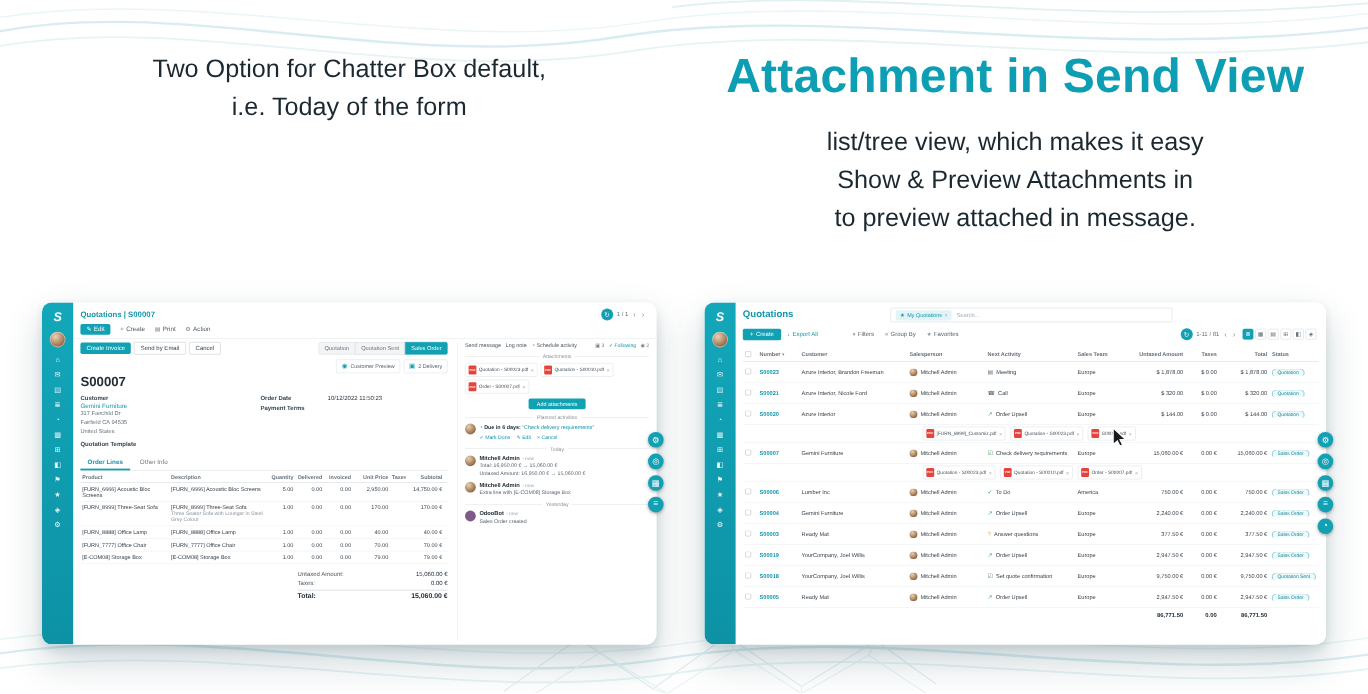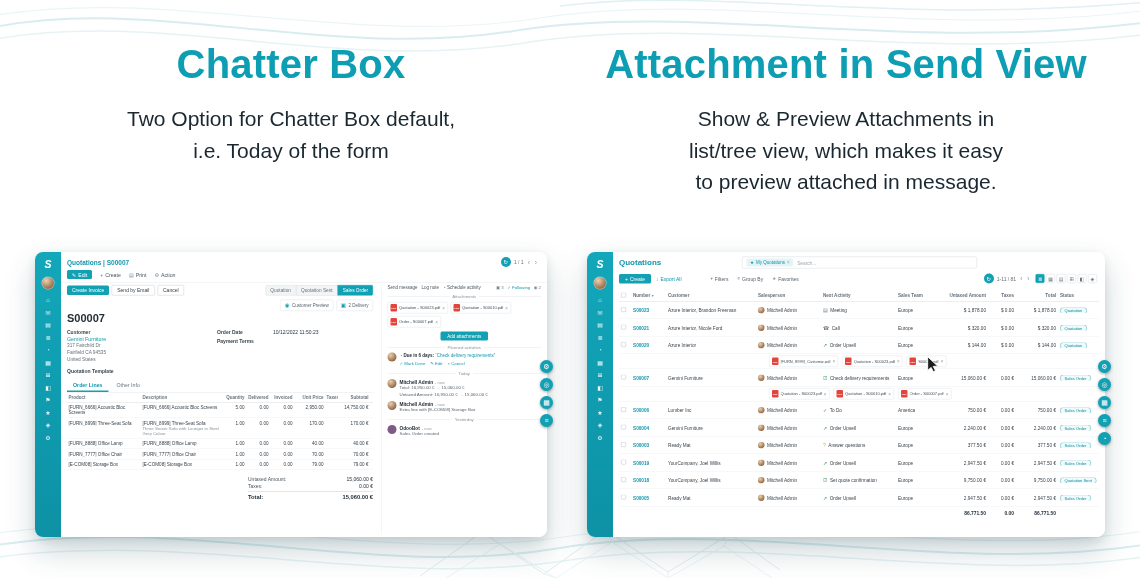--- a/index.html
+++ b/index.html
@@ -189,28 +189,27 @@
     <path d="M560,6 C720,-14 880,26 1150,2" stroke="#e0f0f3" stroke-width="1.5" fill="none"></path>
     <path d="M-10,546 C190,514 370,580 560,548 C750,518 950,576 1150,544" stroke="#d9edf0" stroke-width="2" fill="none"></path>
     <path d="M-10,558 C200,530 380,590 570,560 C760,532 960,586 1150,556" stroke="#e6f3f5" stroke-width="1.5" fill="none"></path>
     <path d="M-10,534 C200,504 380,566 570,536 C760,508 960,562 1150,530" stroke="#eaf5f7" stroke-width="1.2" fill="none"></path>
     <path d="M420,576 L482,532 L544,574 L606,530 L668,572 L730,534 L780,570" stroke="#dfeef1" stroke-width="1" fill="none"></path>
     <path d="M446,578 L500,544 L556,578 L612,542 L668,578 L724,546 L772,578" stroke="#e8f4f6" stroke-width="1" fill="none"></path>
     <path d="M482,532 L500,544 M544,574 L556,578 M606,530 L612,542 M668,572 L668,578 M730,534 L724,546" stroke="#e8f4f6" stroke-width="1" fill="none"></path>
   </svg>
 
   <div class="hero hero-l">
-    <div class="hero-title">Chatter Box</div>
     <div class="hero-line">Two Option for Chatter Box default,</div>
     <div class="hero-line">i.e. Today of the form</div>
   </div>
   <div class="hero hero-r">
     <div class="hero-title">Attachment in Send View</div>
+    <div class="hero-line">list/tree view, which makes it easy</div>
     <div class="hero-line">Show &amp; Preview Attachments in</div>
-    <div class="hero-line">list/tree view, which makes it easy</div>
     <div class="hero-line">to preview attached in message.</div>
   </div>
 
   <div class="shot shot-l">
     <div class="app">
       <div class="app-side">
         <div class="logo">S</div>
         <div class="savatar"></div>
         <div class="side-ics">
             <span class="sic">⌂</span>

